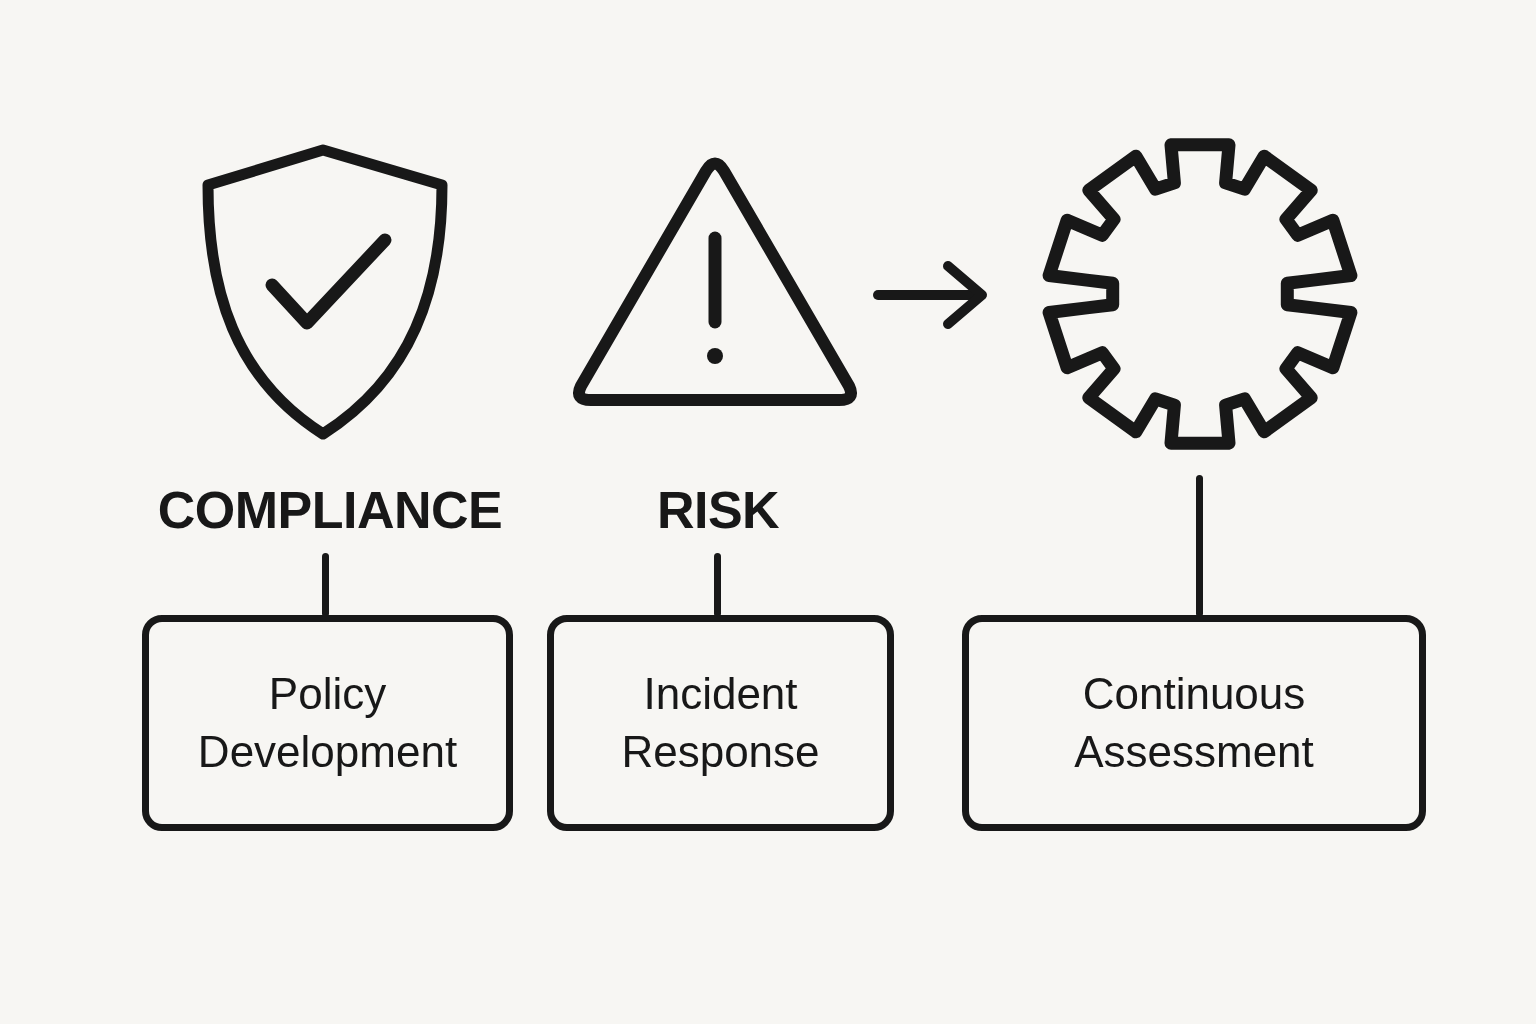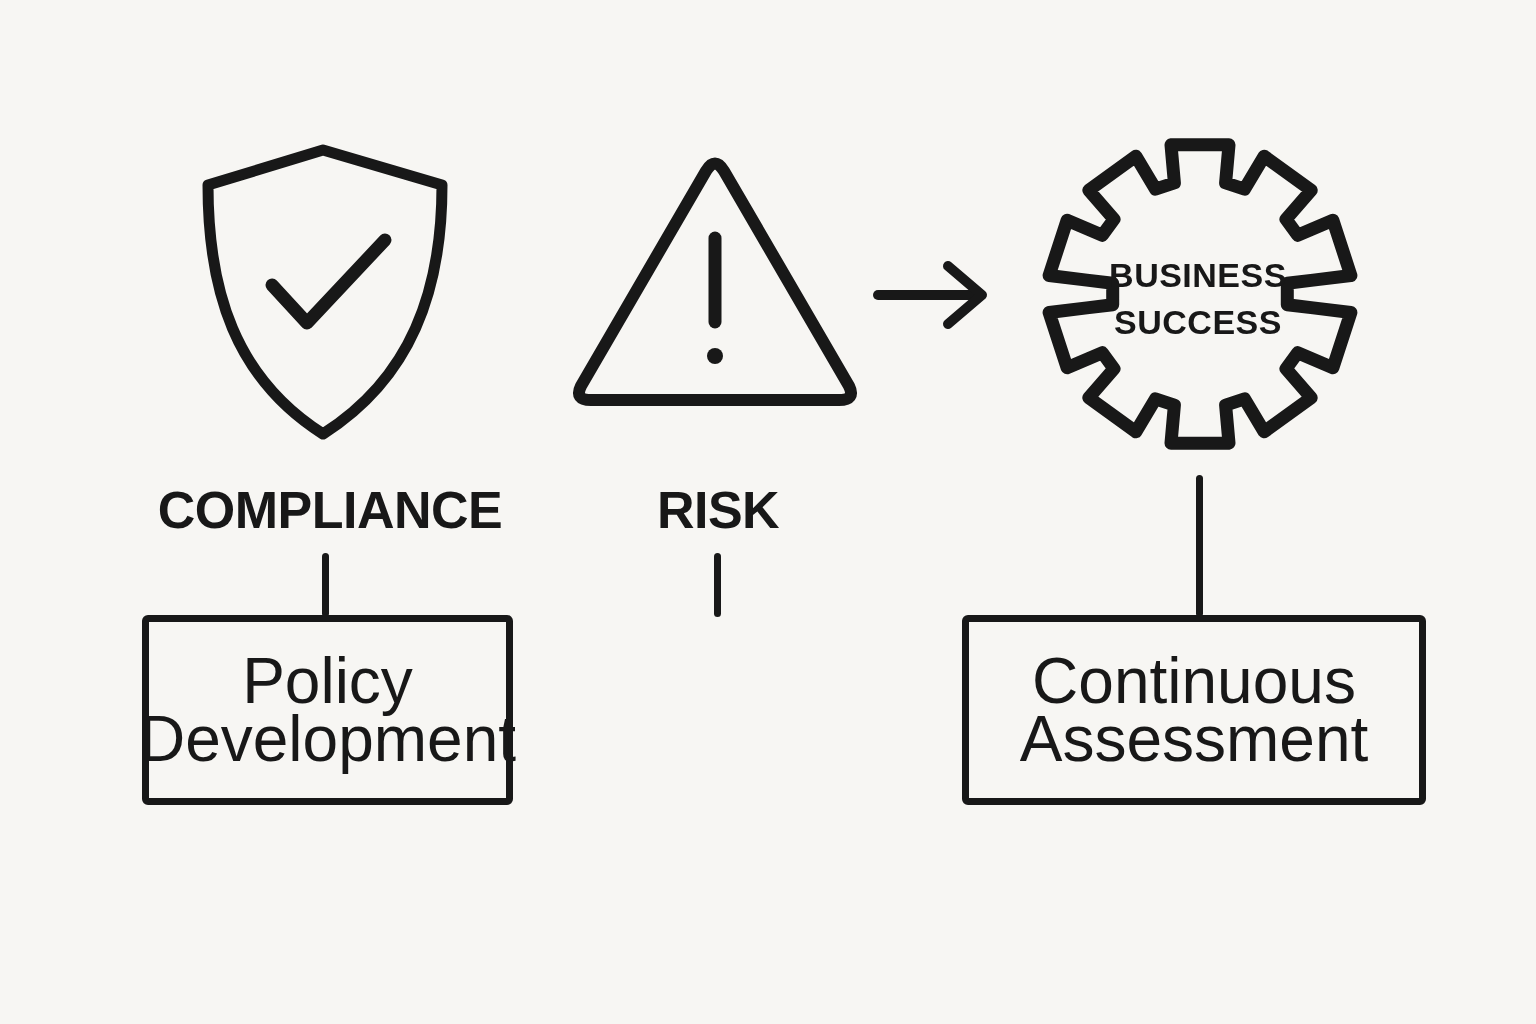--- a/index.html
+++ b/index.html
@@ -22,24 +22,24 @@
   }
   .gear-text{
     position:absolute;left:1068px;top:252px;width:260px;
     font-size:34px;font-weight:bold;letter-spacing:0.5px;
     line-height:47px;text-align:center;
   }
   .connector{
     position:absolute;width:7px;background:var(--ink);border-radius:4px;
   }
   .flow-box{
-    position:absolute;top:615px;height:190px;box-sizing:border-box;
-    border:7px solid var(--ink);border-radius:6px;background:var(--bg);
+    position:absolute;top:615px;height:216px;box-sizing:border-box;
+    border:7px solid var(--ink);border-radius:20px;background:var(--bg);
     display:flex;align-items:center;justify-content:center;
-    font-size:64px;line-height:58px;text-align:center;
+    font-size:44px;line-height:58px;text-align:center;
   }
   .flow-box .box-text{padding:0 12px;}
 </style>
 </head>
 <body>
 
 <div id="stage">
 
   <svg class="icon-svg" style="left:196px;top:136px;" width="256" height="310" viewBox="0 0 256 310">
     <path d="M127 14 L246 49 C246 155 215 242 127 298 C39 242 12 155 12 49 Z" stroke-width="11"></path>
@@ -53,29 +53,31 @@
   </svg>
 
   <svg class="icon-svg" style="left:870px;top:258px;" width="125" height="76" viewBox="0 0 125 76">
     <path d="M8 37 L105 37" stroke-width="10"></path>
     <path d="M78 8 L112 37 L78 66" stroke-width="10"></path>
   </svg>
 
   <svg class="icon-svg" style="left:1040px;top:134px;" width="320" height="320" viewBox="0 0 320 320">
     <path d="M134.4 48.9 L131.0 10.8 L189.0 10.8 L185.6 48.9 L204.5 55.1 L224.2 22.2 L271.2 56.3 L246.0 85.2 L257.7 101.3 L292.9 86.3 L310.9 141.5 L273.2 146.1 L247.3 149.3 L247.3 170.7 L273.2 173.9 L310.9 178.5 L292.9 233.7 L257.7 218.7 L246.0 234.8 L271.2 263.7 L224.2 297.8 L204.5 264.9 L185.6 271.1 L189.0 309.2 L131.0 309.2 L134.4 271.1 L115.5 264.9 L95.8 297.8 L48.8 263.7 L74.0 234.8 L62.3 218.7 L27.1 233.7 L9.1 178.5 L46.8 173.9 L72.7 170.7 L72.7 149.3 L46.8 146.1 L9.1 141.5 L27.1 86.3 L62.3 101.3 L74.0 85.2 L48.8 56.3 L95.8 22.2 L115.5 55.1 Z" stroke-width="13"></path>
   </svg>
-  <div class="gear-text">BUSINESS SUCCESS</div>
 
   <div class="col-label" style="left:568px;width:300px;">RISK</div>
   <div class="col-label" style="left:130px;width:400px;">COMPLIANCE</div>
 
   <div class="connector" style="left:322px;top:553px;height:64px;"></div>
   <div class="connector" style="left:714px;top:553px;height:64px;"></div>
   <div class="connector" style="left:1196px;top:475px;height:142px;"></div>
 
   <div class="flow-box" style="left:142px;width:371px;">
     <span class="box-text">Policy Development</span>
   </div>
+  <div class="flow-box" style="left:547px;width:347px;">
+    <span class="box-text">Incident Response</span>
+  </div>
   <div class="flow-box" style="left:962px;width:464px;">
     <span class="box-text">Continuous Assessment</span>
   </div>
 
 </div>
 
 </body></html>

